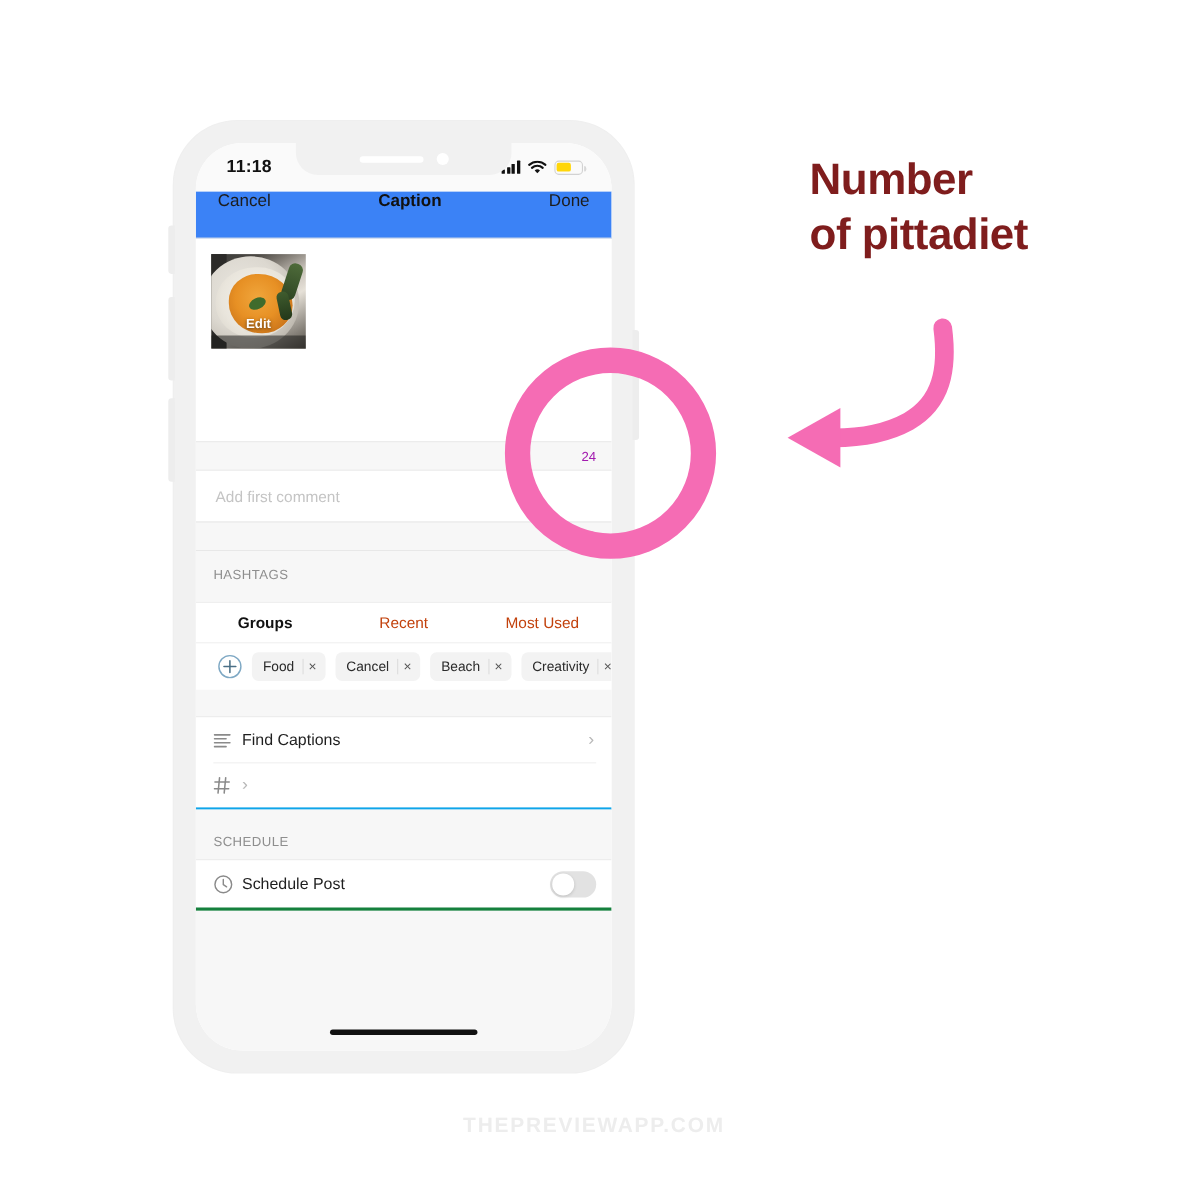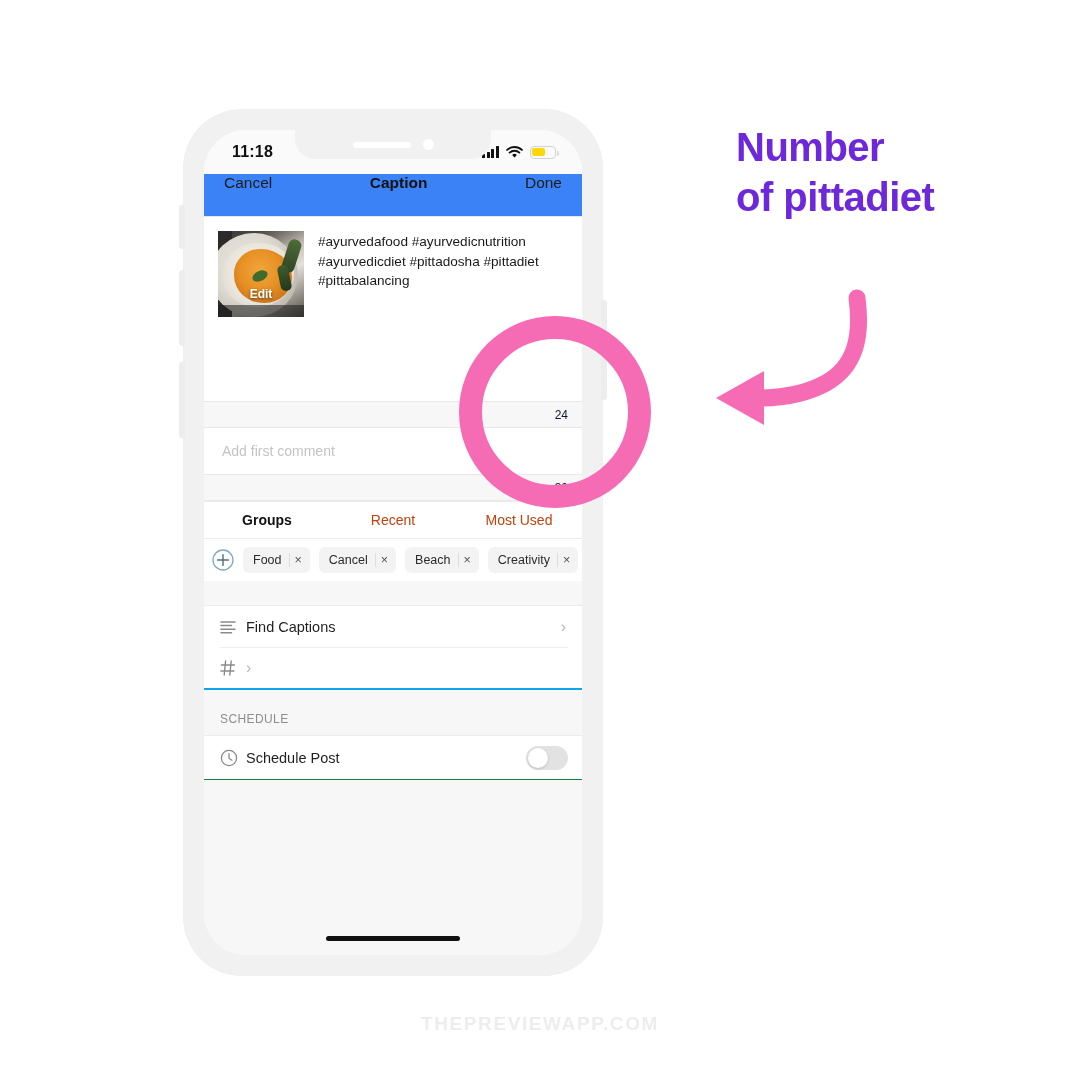--- a/index.html
+++ b/index.html
@@ -6,21 +6,21 @@
   html, body {
     width: 1080px; height: 1080px;
     background: #ffffff;
     font-family: "Liberation Sans", sans-serif;
     overflow: hidden;
   }
   #canvas { position: relative; width: 1080px; height: 1080px; background: #ffffff; }
 
   
   #phone-frame {
-    position: absolute; left: 184px; top: 110px;
+    position: absolute; left: 158px; top: 110px;
     width: 418px; height: 865px;
     background: #f1f1f1;
     border-radius: 58px;
     box-shadow: 0 0 0 1px #efefef;
   }
   .side-btn { position: absolute; left: -5px; width: 6px; background: #ededed; border-radius: 3px 0 0 3px; }
   #side-btn-mute { top: 95px; height: 44px; }
   #side-btn-vol-up { top: 160px; height: 76px; }
   #side-btn-vol-down { top: 252px; height: 76px; }
   #side-btn-power { position: absolute; right: -5px; top: 190px; width: 6px; height: 100px; background: #ededed; border-radius: 0 3px 3px 0; }
@@ -90,73 +90,73 @@
   #thumb-dark2 { position:absolute; right:0; bottom:0; width:100%; height:12px; background:rgba(30,29,27,.55); }
   #thumb-edit { position:absolute; left:0; right:0; bottom:16px; text-align:center; color:#ffffff;
     font-size:12px; font-weight:bold; text-shadow:0 1px 3px rgba(0,0,0,.6); }
   #caption-text { font-size: 13.6px; line-height: 1.44; color: #1a1a1a; padding-top: 1px; word-break: break-word; }
 
   
   .counter-band {
     background: #f7f7f7; height: 27px; border-top: 1px solid #e8e8e8; border-bottom: 1px solid #e8e8e8;
     display: flex; align-items: center; justify-content: flex-end; padding-right: 14px;
   }
-  .counter-band span { font-size: 12px; color: #0f172a; }
+  .counter-band span { font-size: 12px; color: #a21caf; }
   #comment-field {
     background: #ffffff; height: 46px; display: flex; align-items: center; padding: 0 18px;
   }
   #comment-placeholder { font-size: 14px; color: #c4c4c4; }
 
   
   .section-label { background:#f7f7f7; padding: 14px 16px 8px; font-size: 12px; color: #8e8e8e; letter-spacing: .4px; }
   #hashtags-band { height: 46px; }
 
   
   #hashtag-tabs {
     background: #ffffff; display: flex; height: 38px; border-top: 1px solid #ececec; border-bottom: 1px solid #ececec; text-align: right;
   }
   .tab { flex: 1; display: flex; align-items: center; justify-content: center; font-size: 14px; color: #c2410c; }
   .tab.active { color: #111; font-weight: bold; }
 
   
-  #chips-row { background:#ffffff; height: 42px; display:flex; align-items:center; gap: 9px; padding: 0 8px; overflow:hidden; }
+  #chips-row { background:#ffffff; height: 42px; display:flex; align-items:center; gap: 9px; padding: 0 20px; overflow:hidden; }
   #chip-add { width: 22px; height: 22px; flex:none; position: relative; }
   #chip-add svg { display:block; }
   .chip {
     flex: none; display:flex; align-items:center; gap: 7px; height: 26px;
     background:#f3f3f3; border-radius: 6px; padding: 0 8px 0 10px;
   }
   .chip .chip-label { font-size: 12.5px; color: #2b2b2b; }
   .chip .chip-x { font-size: 12.5px; color: #555; padding-left: 5px; border-left: 1px solid #dddddd; }
 
   
   .gap-band { background:#f7f7f7; height: 24px; }
   #menu-list { background:#ffffff; border-top:1px solid #ececec; border-bottom:2px solid #0ea5e9; }
   .menu-row { display:flex; align-items:center; height: 41px; padding: 0 14px 0 16px; }
   .menu-row + .menu-row .menu-inner { border-top: 1px solid #efefef; }
   .menu-inner { flex:1; display:flex; align-items:center; height:100%; }
   .menu-icon { width: 26px; flex:none; display:flex; align-items:center; justify-content:flex-start; color:#8a8a8a; }
   .menu-label { flex:1; font-size: 14.5px; color:#1f1f1f; }
   .menu-chevron { color:#b8b8b8; font-size: 16px; padding-right: 2px; }
 
   
-  #schedule-list { background:#ffffff; border-top:1px solid #ececec; border-bottom:1px solid #15803d; }
+  #schedule-list { background:#ffffff; border-top:1px solid #ececec; border-bottom:3px solid #15803d; }
   #toggle-schedule { width: 42px; height: 24px; border-radius: 12px; background:#e2e2e2; position:relative; flex:none; }
   #toggle-knob { position:absolute; left:2px; top:2px; width:20px; height:20px; border-radius:50%; background:#ffffff; box-shadow: 0 1px 3px rgba(0,0,0,.16); }
 
   #bottom-filler { background:#f7f7f7; flex: 1; }
   #screen-body { display:flex; flex-direction:column; height: calc(100% - 87px); }
 
   #home-indicator { position:absolute; left:50%; transform: translateX(-50%); bottom: 14px;
     width: 134px; height: 5px; background:#111; border-radius: 3px; z-index: 25; }
 
   
   #annotation-heading {
-    position:absolute; left: 736px; top: 122px; width: 300px;
-    font-size: 40px; font-weight: bold; line-height: 1.26; color: #6d28d9; letter-spacing: -0.5px;
+    position:absolute; left: 736px; top: 138px; width: 300px;
+    font-size: 40px; font-weight: bold; line-height: 1.26; color: #7f1d1d; letter-spacing: -0.5px;
   }
   #annotation-circle {
     position:absolute; left: 459px; top: 316px; width: 192px; height: 192px;
     border: 23px solid #f56cb4; border-radius: 50%; box-sizing: border-box;
   }
   #annotation-arrow { position:absolute; left: 706px; top: 288px; width: 175px; height: 155px; }
   #watermark {
     position:absolute; left:0; right:0; top: 1013px; text-align:center;
     font-size: 19px; font-weight: bold; letter-spacing: 1.6px; color: #ededed;
   }
@@ -213,36 +213,36 @@
               <div id="thumb-dark"></div>
               <div id="thumb-plate"></div>
               <div id="thumb-rice"></div>
               <div id="thumb-curry"></div>
               <div id="thumb-veg1"></div>
               <div id="thumb-veg2"></div>
               <div id="thumb-herb"></div>
               <div id="thumb-dark2"></div>
               <div id="thumb-edit">Edit</div>
             </div>
-            <div id="caption-text">#ayurvedafood #ayurvedicnutrition #ayurvedicdiet #pittadosha #pittadiet #pittabalancing</div>
           </div>
         </div>
 
         <div class="counter-band">
           <span>24</span>
         </div>
 
         <div id="comment-field">
           <div id="comment-placeholder">Add first comment</div>
         </div>
 
         <div class="counter-band">
           <span>30</span>
         </div>
 
+        <div class="section-label" id="hashtags-band">HASHTAGS</div>
 
         <div id="hashtag-tabs">
           <div class="tab active">Groups</div>
           <div class="tab">Recent</div>
           <div class="tab">Most Used</div>
         </div>
 
         <div id="chips-row">
           <div id="chip-add">
             <svg width="22" height="22" viewBox="0 0 22 22">

